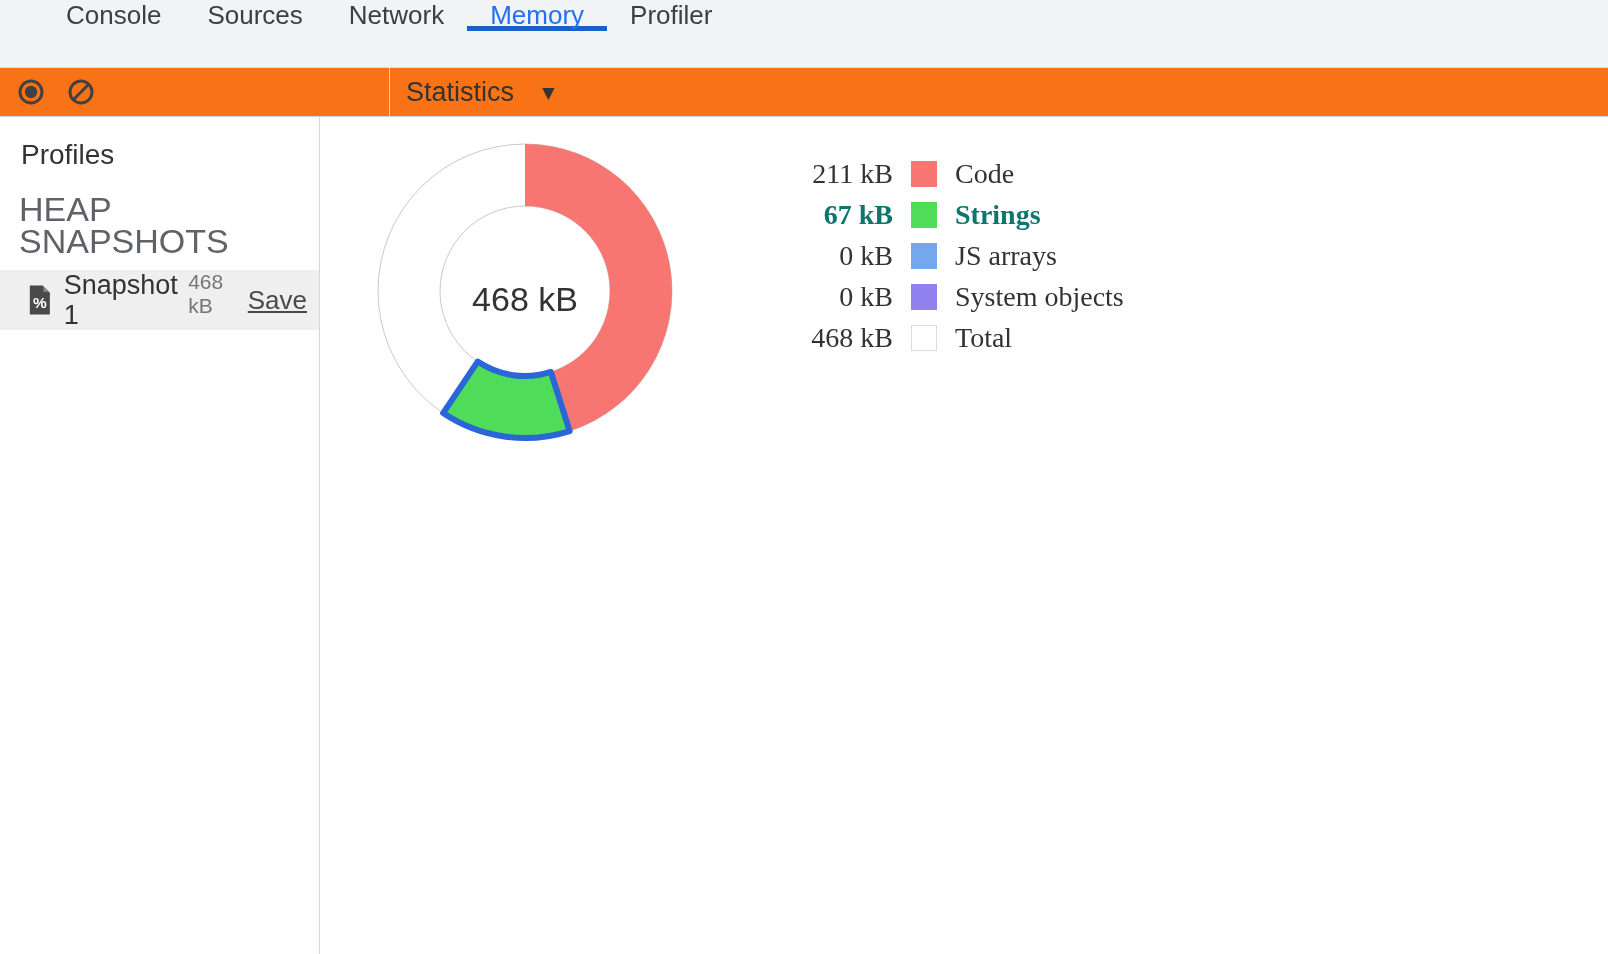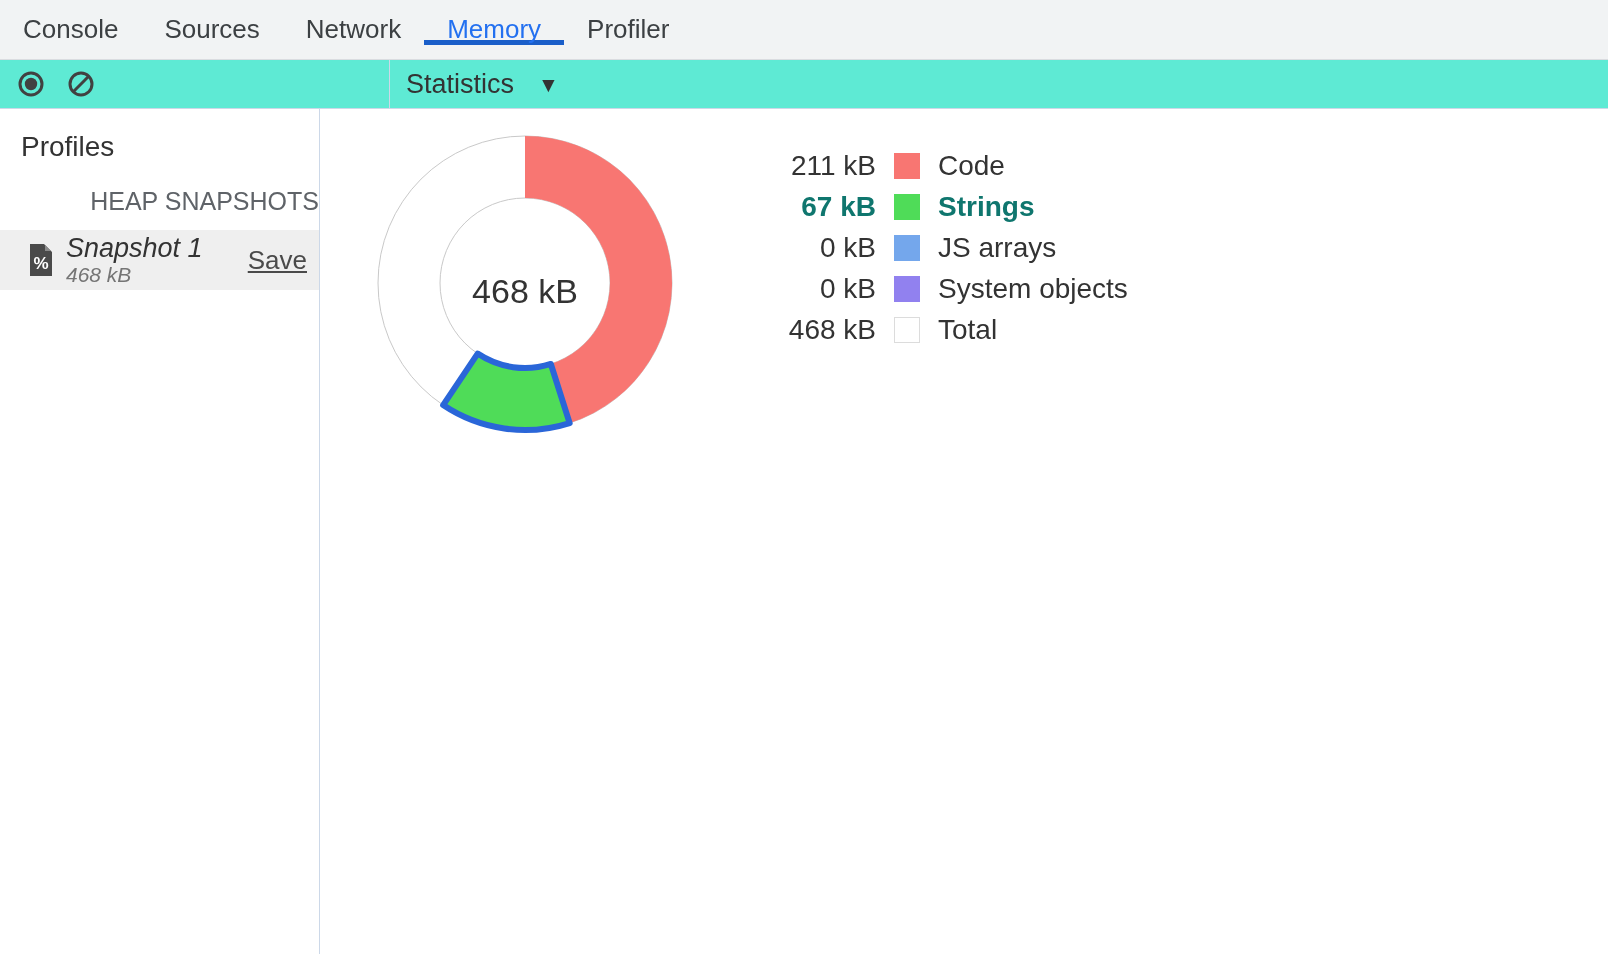--- a/index.html
+++ b/index.html
@@ -6,49 +6,49 @@
     --accent:#2370f0;
     --tab-underline:#1a5ec9;
     --divider:#ccd8e8;
   }
   *{box-sizing:border-box;margin:0;padding:0;}
   html,body{background:#fff;}
   body{font-family:"Liberation Sans","DejaVu Sans",sans-serif;color:#333;}
   .devtools{position:relative;width:1608px;height:954px;background:#fff;overflow:hidden;}
 
   
-  .tabbar{display:flex;align-items:center;height:60px;background:#f1f3f4;border-bottom:1px solid #dadce0;}
+  .tabbar{display:flex;align-items:flex-start;height:68px;background:#f1f3f4;border-bottom:1px solid #dadce0;padding-left:43px;}
   .tab{display:flex;align-items:center;padding:0 23px;font-size:26px;color:#3c4043;cursor:default;}
   .tab.active{color:var(--accent);box-shadow:inset 0 -5px 0 var(--tab-underline);}
 
   
-  .toolbar{display:flex;height:49px;border-bottom:1px solid var(--divider);background:#5eead4;}
+  .toolbar{display:flex;height:49px;border-bottom:1px solid var(--divider);background:#f97316;}
   .toolbar-left{width:390px;display:flex;align-items:center;gap:22px;padding-left:17px;border-right:1px solid var(--divider);}
   .icon-btn{background:none;border:none;width:28px;height:28px;display:flex;align-items:center;justify-content:center;cursor:pointer;}
   .toolbar-right{display:flex;align-items:center;padding-left:16px;}
   .stat-select{display:flex;align-items:center;cursor:pointer;}
   .stat-select .label{font-size:27px;color:#333;}
   .stat-select .dd{margin-left:24px;font-size:21px;color:#333;line-height:1;}
 
   
   .content{display:flex;height:851px;}
   .sidebar{position:relative;width:320px;border-right:1px solid var(--divider);background:#fff;flex:none;}
   .profiles-title{margin:22px 0 0 21px;font-size:28px;line-height:32px;color:#333;}
-  .section-header{margin:22px 0 0 19px;font-size:25px;line-height:32px;color:#5f6368;text-align:right;}
+  .section-header{margin:22px 0 0 19px;font-size:34px;line-height:32px;color:#5f6368;}
   .snapshot-row{margin-top:13px;height:60px;width:100%;background:#efefef;display:flex;align-items:center;padding-left:28px;cursor:pointer;}
-  .snap-texts{margin-left:12px;display:flex;flex-direction:column;justify-content:center;font-style:italic;}
+  .snap-texts{margin-left:12px;display:flex;justify-content:center;}
   .snap-name{font-size:27px;line-height:30px;color:#333;}
   .snap-size{font-size:21px;line-height:24px;color:#757575;}
   .save-link{margin-left:auto;margin-right:12px;font-size:26px;color:#4a4a4a;text-decoration:underline;cursor:pointer;}
 
   .main{position:relative;flex:1;background:#fff;}
   .chart-wrap{position:absolute;left:45px;top:14px;width:320px;height:320px;}
 
   
-  .legend{position:absolute;left:440px;top:36px;}
+  .legend{position:absolute;left:457px;top:36px;font-family:Liberation Serif, serif;}
   .legend-row{display:flex;align-items:center;height:41px;cursor:pointer;}
   .legend-value{width:116px;text-align:right;font-size:28px;color:#333;flex:none;}
   .legend-swatch{width:26px;height:26px;margin:0 18px;flex:none;}
   .legend-swatch.total{border:1px solid #dcdcdc;background:#fff;}
   .legend-label{font-size:28px;color:#333;white-space:nowrap;}
   .legend-row.sel .legend-value,.legend-row.sel .legend-label{font-weight:700;color:#0f766e;}
 </style>
 </head>
 <body>
 

